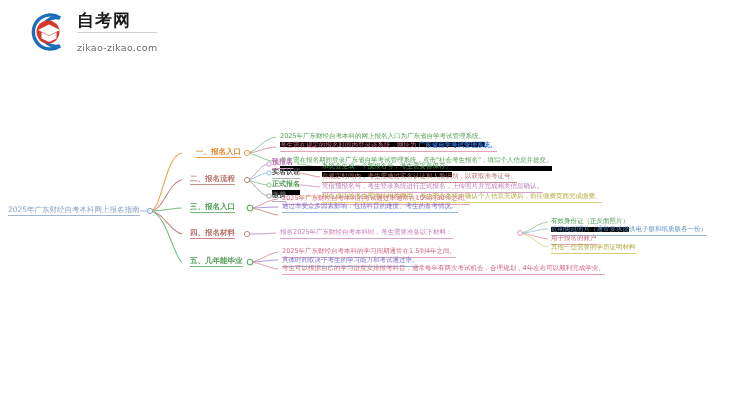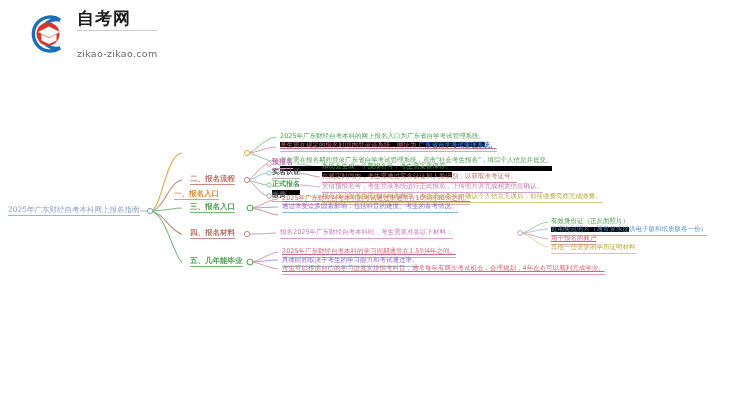--- a/index.html
+++ b/index.html
@@ -19,21 +19,21 @@
     display:flex;align-items:center;gap:9px;
   }
   .logo-mark{position:relative;width:44px;height:44px;flex:none;}
   .logo-text{display:flex;flex-direction:column;justify-content:center;line-height:1;}
   .logo-title{
     font-size:17px;font-weight:bold;color:#1b1b1b;letter-spacing:1px;
     padding-bottom:3px;
   }
   .logo-sub{
     font-size:9.5px;color:#6b6b6b;letter-spacing:.3px;
-    border-top:1px solid #cfcfcf;padding-top:18px;
+    border-top:1px solid #cfcfcf;padding-top:10px;
   }
 
   
   .node{
     position:absolute;
     white-space:nowrap;
     font-size:7px;
     line-height:9px;
     color:#5a5a5a;
   }
@@ -63,21 +63,21 @@
   .ul-pk{border-bottom:1px solid #e4a2b4;}
   .ul-bl{border-bottom:1px solid #8fb8d8;}
   .ul-y{border-bottom:1px solid #d7cf7e;}
   .ul-gy{border-bottom:1px solid #b0b0b0;}
 
   .c-o{color:#e08a2e;}
   .c-r{color:#b8736c;}
   .c-g{color:#4f9e55;}
   .c-p{color:#c47ab8;}
   .c-d{color:#555;}
-  .c-pk{color:#d1677f;text-decoration:underline;}
+  .c-pk{color:#d1677f;}
   .c-bl{color:#5d93c4;}
   .c-y{color:#b5ab3d;}
 </style>
 </head>
 <body>
 
 <div id="stage">
 
   <div class="logo-wrap">
     <div class="logo-mark">
@@ -146,21 +146,21 @@
     <circle cx="250" cy="262" r="2.8" fill="#fff" stroke="#5cb464" stroke-width="1.1"></circle>
     <circle cx="269" cy="164" r="2.2" fill="#fff" stroke="#cf90c6" stroke-width="0.9"></circle>
     <circle cx="269" cy="173" r="2.2" fill="#fff" stroke="#8fbcd8" stroke-width="0.9"></circle>
     <circle cx="269" cy="185" r="2.2" fill="#fff" stroke="#86c08a" stroke-width="0.9"></circle>
     <circle cx="269" cy="196" r="2.2" fill="#fff" stroke="#9a9a9a" stroke-width="0.9"></circle>
     <circle cx="520" cy="233" r="2.4" fill="#fff" stroke="#cf90c6" stroke-width="0.9"></circle>
   </svg>
 
   <div class="node root" style="left:8px;top:205px;">2025年广东财经自考本科网上报名指南</div>
 
-  <div class="node lvl1 c-o ul-o" style="left:174px;top:147px;margin-top:42px;">一、报名入口</div>
+  <div class="node lvl1 c-o ul-o" style="left:196px;top:147px;">一、报名入口</div>
 
   <div class="node leaf c-g ul-gr" style="left:280px;top:132px;">2025年广东财经自考本科的网上报名入口为广东省自学考试管理系统。</div>
 
   <div class="node leaf c-pk ul-pk" style="left:280px;top:141px;">
     <span>考生需在规定的报名时间内登录该系统，网址为</span>
     <span class="blue-link">广东省自学考试管理系统。</span>
   </div>
 
   <div class="node leaf c-g ul-gr" style="left:280px;top:156px;">考生需在报名期间登录广东省自学考试管理系统，点击"社会考生报名"，填写个人信息并提交。</div>
 

